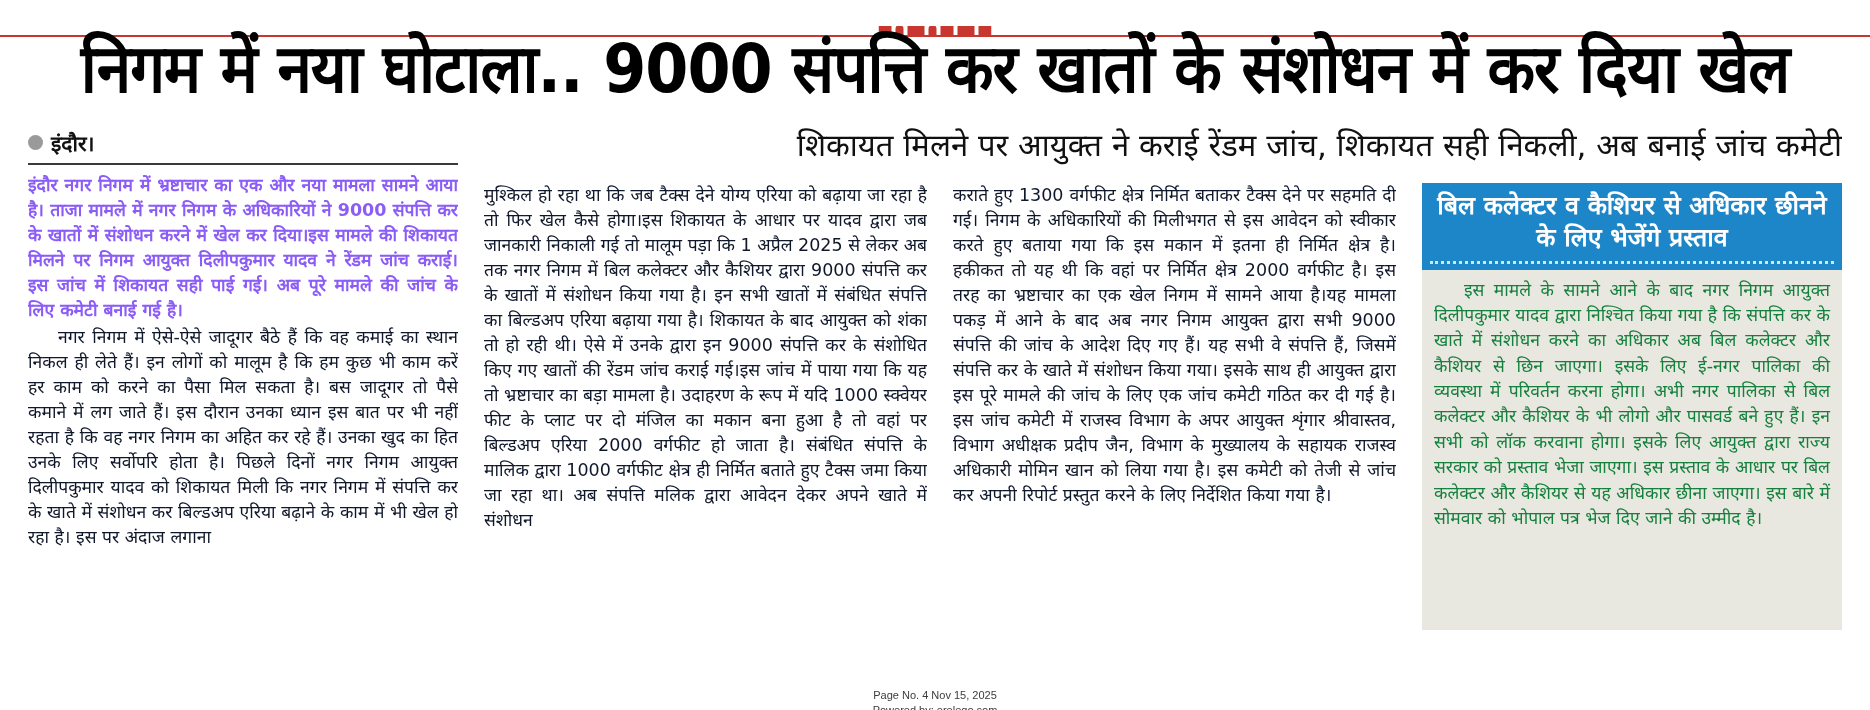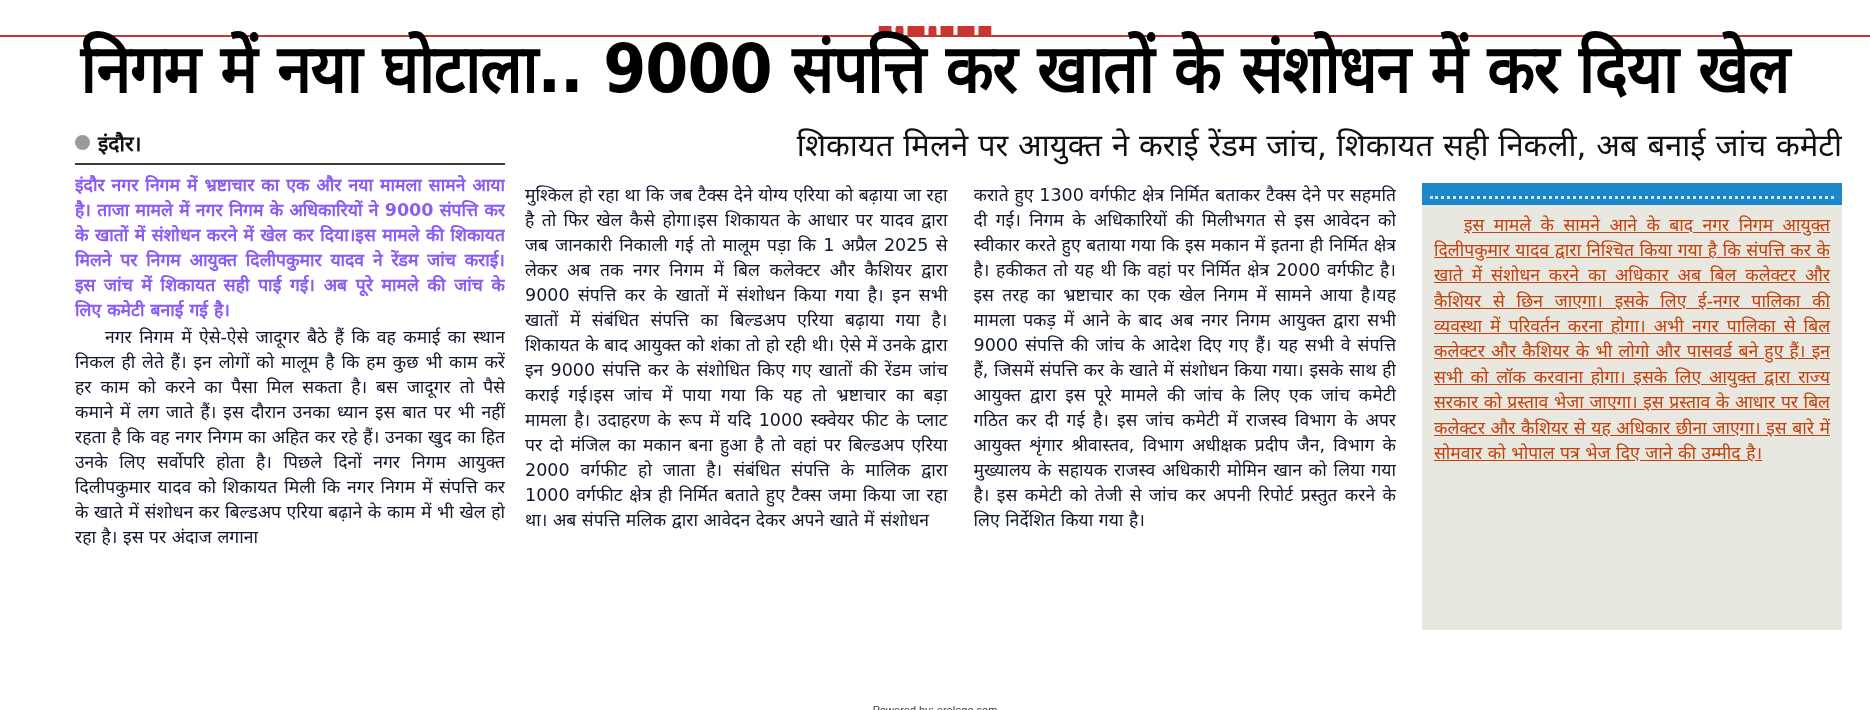--- a/index.html
+++ b/index.html
@@ -38,23 +38,22 @@
     text-align: center;
     white-space: nowrap;
     transform: scaleY(1.08);
     transform-origin: top center;
   }
 
   
   .content {
     display: flex;
     margin-top: 18px;
-    gap: 20px;
+    gap: 26px;
     height: 505px;
-    margin-left: 47px;
   }
   .col1 { width: 430px; flex: 0 0 430px; overflow: hidden; }
   .right-region { flex: 1; display: flex; flex-direction: column; overflow: hidden; }
 
   .byline { display: flex; align-items: center; gap: 8px; padding: 4px 0 6px 0; }
   .byline-dot { width: 15px; height: 15px; border-radius: 50%; background: #9a9a9a; }
   .byline-text { font-size: 21px; font-weight: bold; color: #111; }
   .byline-rule { border-top: 2.5px solid #3a3a3a; margin-bottom: 8px; }
 
   .subheadline {
@@ -92,23 +91,22 @@
     line-height: 1.3;
   }
   .box-dots { border-top: 3px dotted #cfe8f8; margin-top: 6px; }
   .box-body {
     background: #e9e8e0;
     flex: 1;
     padding: 8px 12px 10px 12px;
     font-size: 17.5px;
     line-height: 1.45;
     text-align: justify;
-    color: #c2410c;
+    color: #15803d;
     overflow: hidden;
-    text-decoration: underline;
   }
 
   
   .footer {
     position: absolute;
     bottom: 18px; left: 0; width: 100%;
     text-align: center;
     font-family: "Liberation Sans", sans-serif;
     font-size: 11px;
     color: #3c3c3c;
@@ -151,26 +149,28 @@
       <div class="subheadline">शिकायत मिलने पर आयुक्त ने कराई रेंडम जांच, शिकायत सही निकली, अब बनाई जांच कमेटी</div>
       <div class="cols-row">
         <div class="bodycol">
           <p class="bodytext">मुश्किल हो रहा था कि जब टैक्स देने योग्य एरिया को बढ़ाया जा रहा है तो फिर खेल कैसे होगा।इस शिकायत के आधार पर यादव द्वारा जब जानकारी निकाली गई तो मालूम पड़ा कि 1 अप्रैल 2025 से लेकर अब तक नगर निगम में बिल कलेक्टर और कैशियर द्वारा 9000 संपत्ति कर के खातों में संशोधन किया गया है। इन सभी खातों में संबंधित संपत्ति का बिल्डअप एरिया बढ़ाया गया है। शिकायत के बाद आयुक्त को शंका तो हो रही थी। ऐसे में उनके द्वारा इन 9000 संपत्ति कर के संशोधित किए गए खातों की रेंडम जांच कराई गई।इस जांच में पाया गया कि यह तो भ्रष्टाचार का बड़ा मामला है। उदाहरण के रूप में यदि 1000 स्क्वेयर फीट के प्लाट पर दो मंजिल का मकान बना हुआ है तो वहां पर बिल्डअप एरिया 2000 वर्गफीट हो जाता है। संबंधित संपत्ति के मालिक द्वारा 1000 वर्गफीट क्षेत्र ही निर्मित बताते हुए टैक्स जमा किया जा रहा था। अब संपत्ति मलिक द्वारा आवेदन देकर अपने खाते में संशोधन</p>
         </div>
         <div class="bodycol">
           <p class="bodytext">कराते हुए 1300 वर्गफीट क्षेत्र निर्मित बताकर टैक्स देने पर सहमति दी गई। निगम के अधिकारियों की मिलीभगत से इस आवेदन को स्वीकार करते हुए बताया गया कि इस मकान में इतना ही निर्मित क्षेत्र है। हकीकत तो यह थी कि वहां पर निर्मित क्षेत्र 2000 वर्गफीट है। इस तरह का भ्रष्टाचार का एक खेल निगम में सामने आया है।यह मामला पकड़ में आने के बाद अब नगर निगम आयुक्त द्वारा सभी 9000 संपत्ति की जांच के आदेश दिए गए हैं। यह सभी वे संपत्ति हैं, जिसमें संपत्ति कर के खाते में संशोधन किया गया। इसके साथ ही आयुक्त द्वारा इस पूरे मामले की जांच के लिए एक जांच कमेटी गठित कर दी गई है। इस जांच कमेटी में राजस्व विभाग के अपर आयुक्त शृंगार श्रीवास्तव, विभाग अधीक्षक प्रदीप जैन, विभाग के मुख्यालय के सहायक राजस्व अधिकारी मोमिन खान को लिया गया है। इस कमेटी को तेजी से जांच कर अपनी रिपोर्ट प्रस्तुत करने के लिए निर्देशित किया गया है।</p>
         </div>
         <div class="sidebar-box">
           <div class="box-top">
+            <div class="box-header">बिल कलेक्टर व कैशियर से अधिकार छीनने के लिए भेजेंगे प्रस्ताव</div>
             <div class="box-dots"></div>
           </div>
           <div class="box-body indent">इस मामले के सामने आने के बाद नगर निगम आयुक्त दिलीपकुमार यादव द्वारा निश्चित किया गया है कि संपत्ति कर के खाते में संशोधन करने का अधिकार अब बिल कलेक्टर और कैशियर से छिन जाएगा। इसके लिए ई-नगर पालिका की व्यवस्था में परिवर्तन करना होगा। अभी नगर पालिका से बिल कलेक्टर और कैशियर के भी लोगो और पासवर्ड बने हुए हैं। इन सभी को लॉक करवाना होगा। इसके लिए आयुक्त द्वारा राज्य सरकार को प्रस्ताव भेजा जाएगा। इस प्रस्ताव के आधार पर बिल कलेक्टर और कैशियर से यह अधिकार छीना जाएगा। इस बारे में सोमवार को भोपाल पत्र भेज दिए जाने की उम्मीद है।</div>
         </div>
       </div>
     </div>
 
   </div>
 
   <div class="footer">
+    <div>Page No. 4   Nov 15, 2025</div>
     <div>Powered by: erelego.com</div>
   </div>
 
 </div>
 
 </body></html>

